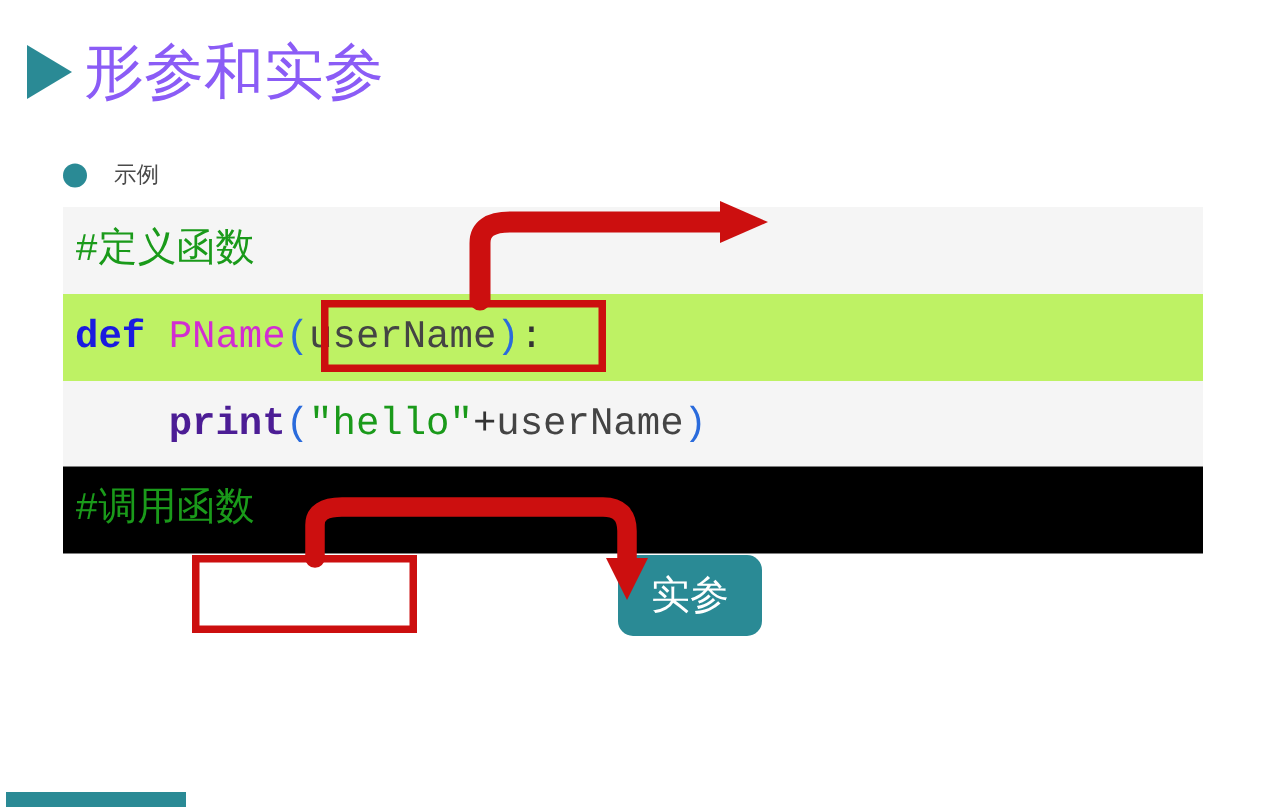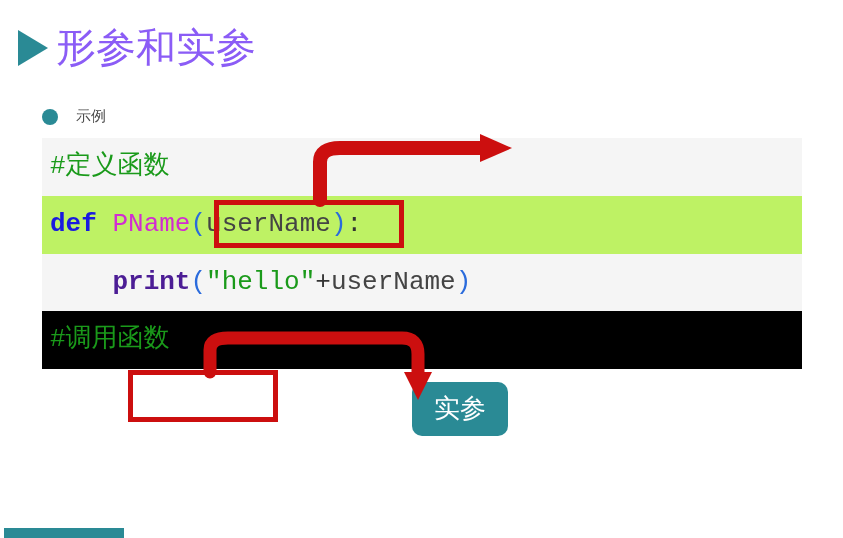--- a/index.html
+++ b/index.html
@@ -110,21 +110,21 @@
 
 <div class="code-block">
   <div class="line l-light"><span class="comment">#定义函数</span></div>
   <div class="line l-dark"><span class="kw">def </span><span class="fname">PName</span><span class="paren">(</span><span class="ident">userName</span><span class="paren">)</span><span class="plain">:</span></div>
   <div class="line l-light"><span>    </span><span class="pfn">print</span><span class="paren">(</span><span class="str">"hello"</span><span class="plain">+</span><span class="ident">userName</span><span class="paren">)</span></div>
   <div class="line l-med"><span class="comment">#调用函数</span></div>
 
   <div class="redbox" style="left:172px; top:62px; width:190px; height:48px;"></div>
   <div class="redbox" style="left:86px; top:232px; width:150px; height:52px;"></div>
 
-  <div class="label" style="left:370px; top:244px;">实参</div>
+  <div class="label" style="left:370px; top:232px;">实参</div>
 
   <svg class="arrow-svg" style="left:260px; top:-8px; width:220px; height:82px;" viewBox="0 0 220 82">
     <path d="M 18 70 L 18 32 Q 18 18 38 18 L 180 18" stroke="#cc0f0f" stroke-width="14" fill="none" stroke-linecap="round"></path>
     <polygon points="178,4 210,18 178,32" fill="#cc0f0f"></polygon>
   </svg>
   <svg class="arrow-svg" style="left:150px; top:190px; width:260px; height:82px;" viewBox="0 0 260 82">
     <path d="M 18 44 L 18 22 Q 18 10 36 10 L 210 10 Q 226 10 226 26 L 226 46" stroke="#cc0f0f" stroke-width="13" fill="none" stroke-linecap="round"></path>
     <polygon points="212,44 240,44 226,72" fill="#cc0f0f"></polygon>
   </svg>
 </div>

